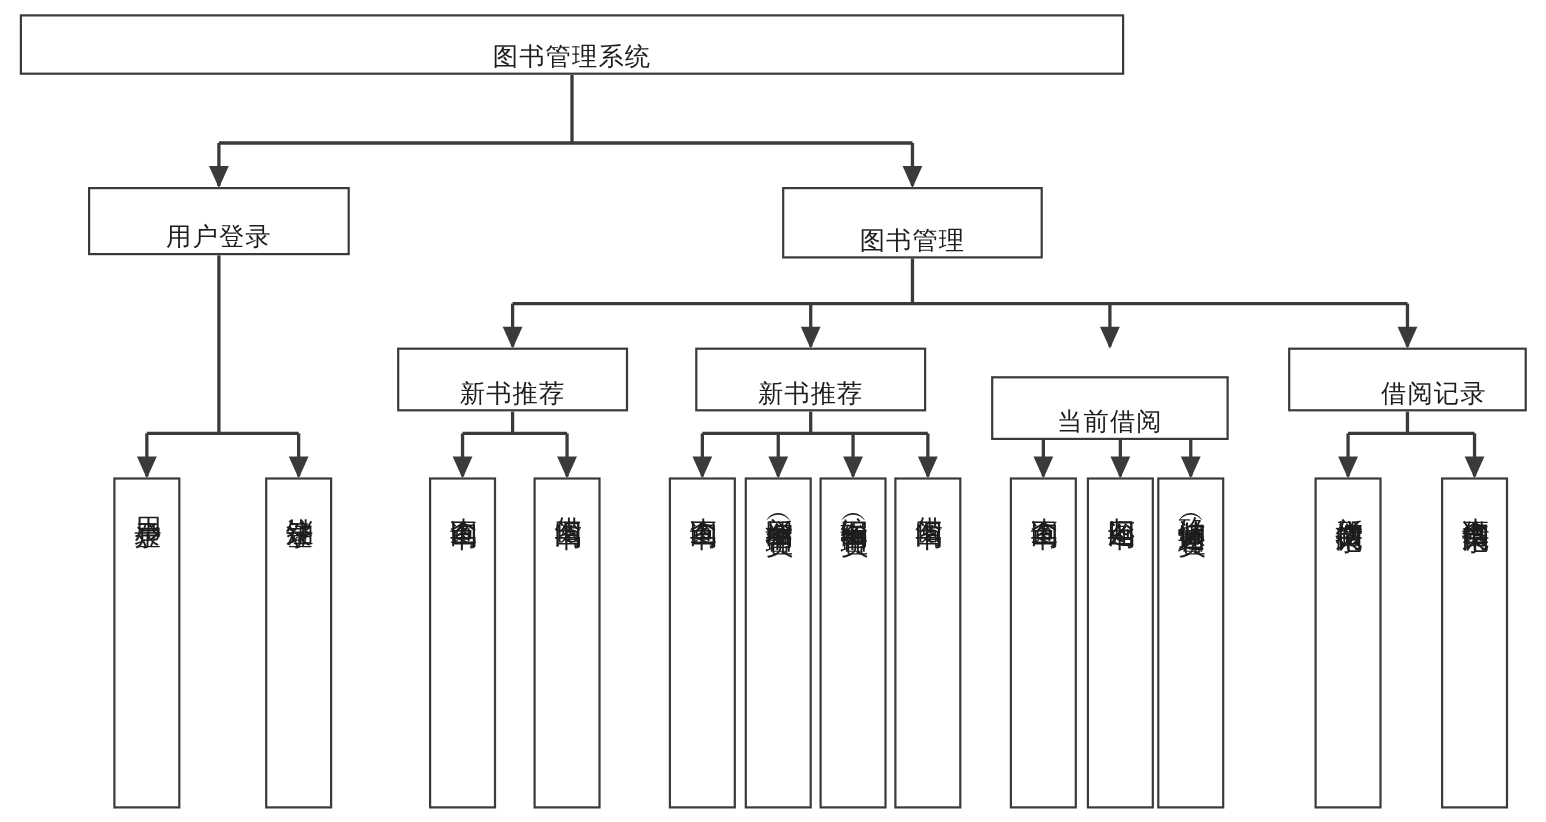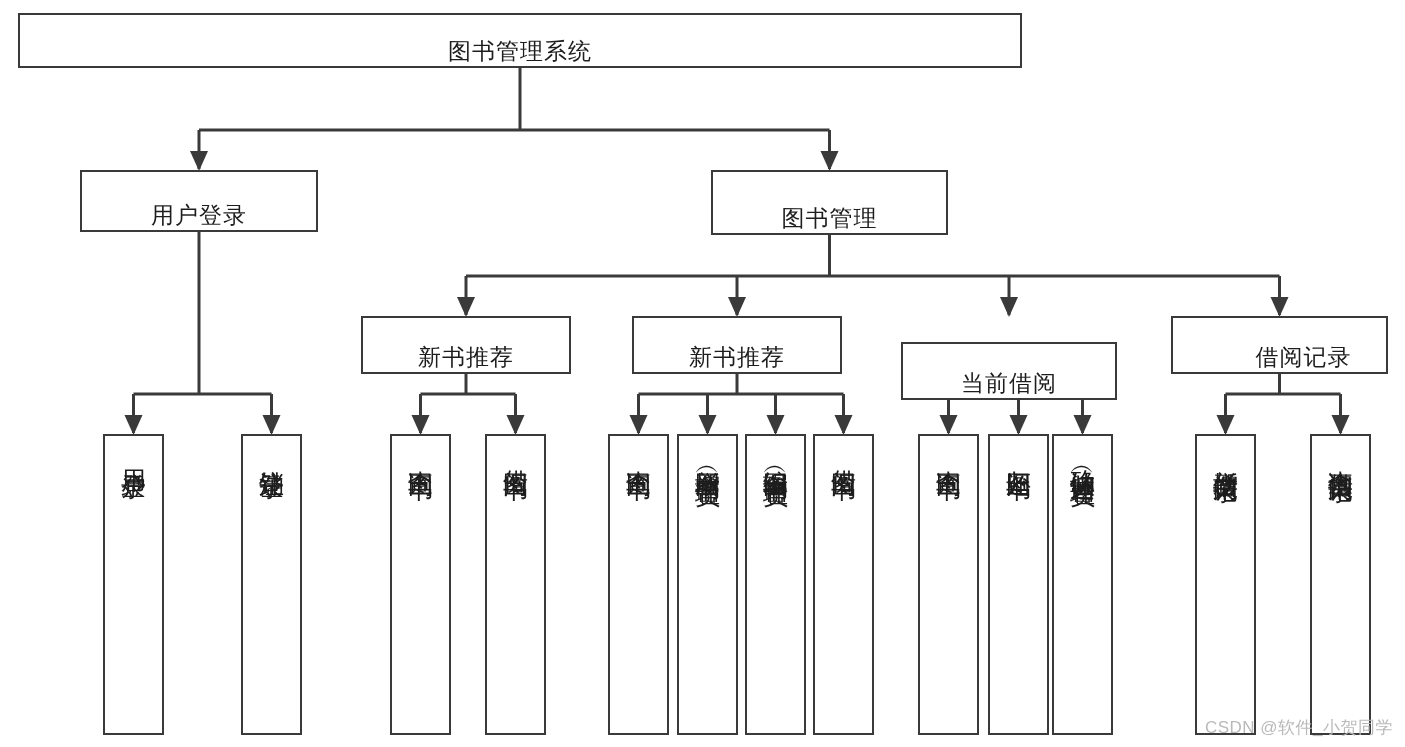--- a/index.html
+++ b/index.html
@@ -176,14 +176,13 @@
       <div class="node vert" style="left: 1052px; top: 434px; width: 61px; height: 301px;">
         <span class="vtext">确认归还（管理员）</span>
       </div>
       <div class="node vert" style="left: 1195px; top: 434px; width: 61px; height: 301px;">
         <span class="vtext">新增借阅记录</span>
       </div>
       <div class="node vert" style="left: 1310px; top: 434px; width: 61px; height: 301px;">
         <span class="vtext">查询借阅记录</span>
       </div>
     </div>
-  <div class="watermark">CSDN @软件_小贺同学</div>
 </div>
 
 </body></html>

